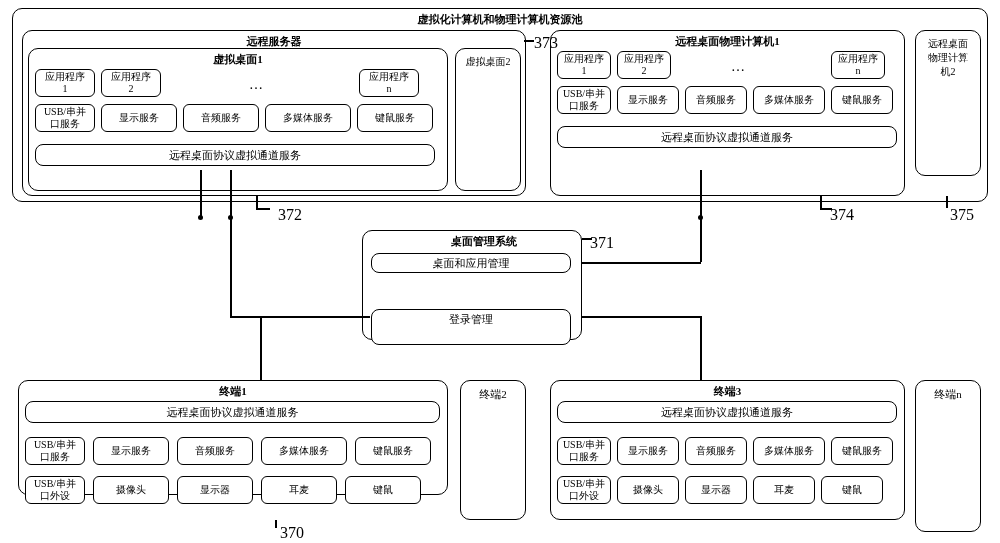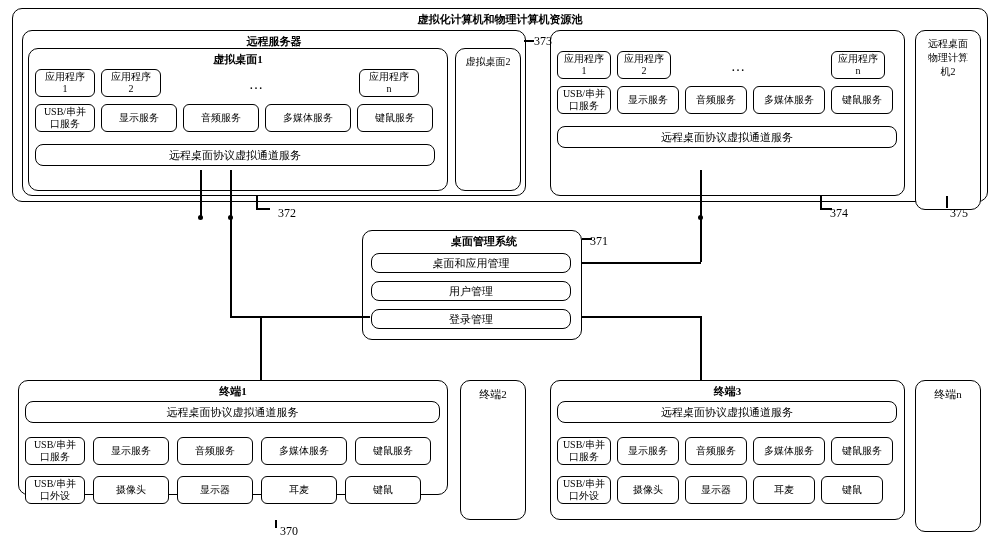--- a/index.html
+++ b/index.html
@@ -36,21 +36,21 @@
       text-align: center;
       background: #fff;
       font-size: 10px;
       display: flex;
       align-items: center;
       justify-content: center;
       line-height: 1.2;
     }
     .label {
       position: absolute;
-      font-size: 12px;
+      font-size: 16px;
     }
     .connector {
       position: absolute;
       background: #000;
     }
     .dot {
       position: absolute;
       width: 5px;
       height: 5px;
       background: #000;
@@ -87,57 +87,57 @@
   <div class="small-pill" style="position:absolute; left:328px; top:55px; width:76px; height:28px;">键鼠服务</div>
 
   <div class="pill" style="left:6px; top:95px; width:400px; height:22px; padding:3px 0;">远程桌面协议虚拟通道服务</div>
 </div>
 
 <div class="box" style="left:455px; top:48px; width:66px; height:143px;">
   <div style="text-align:center; padding:6px 2px; font-size:10px;">虚拟桌面2</div>
 </div>
 
 <div class="box" style="left:550px; top:30px; width:355px; height:166px;">
+  <div class="title">远程桌面物理计算机1</div>
 
   <div class="small-pill" style="position:absolute; left:6px; top:20px; width:54px; height:28px; white-space:pre-line;">应用程序
 1</div>
   <div class="small-pill" style="position:absolute; left:66px; top:20px; width:54px; height:28px; white-space:pre-line;">应用程序
 2</div>
   <div class="label" style="left:180px; top:28px; font-size:14px;">…</div>
   <div class="small-pill" style="position:absolute; left:280px; top:20px; width:54px; height:28px; white-space:pre-line;">应用程序
 n</div>
 
   <div class="small-pill" style="position:absolute; left:6px; top:55px; width:54px; height:28px; white-space:pre-line;">USB/串并
 口服务</div>
   <div class="small-pill" style="position:absolute; left:66px; top:55px; width:62px; height:28px;">显示服务</div>
   <div class="small-pill" style="position:absolute; left:134px; top:55px; width:62px; height:28px;">音频服务</div>
   <div class="small-pill" style="position:absolute; left:202px; top:55px; width:72px; height:28px;">多媒体服务</div>
   <div class="small-pill" style="position:absolute; left:280px; top:55px; width:62px; height:28px;">键鼠服务</div>
 
   <div class="pill" style="left:6px; top:95px; width:340px; height:22px; padding:3px 0;">远程桌面协议虚拟通道服务</div>
 </div>
 
-<div class="box" style="left:915px; top:30px; width:66px; height:180px;">
+<div class="box" style="left:915px; top:30px; width:66px; height:146px;">
   <div style="text-align:center; padding:6px 2px; font-size:10px; white-space:pre-line;">远程桌面
 物理计算
 机2</div>
 </div>
 
 <div class="label" style="left:534px; top:34px;">373</div>
 <div class="label" style="left:278px; top:206px;">372</div>
 <div class="label" style="left:830px; top:206px;">374</div>
 <div class="label" style="left:950px; top:206px;">375</div>
 <div class="label" style="left:590px; top:234px;">371</div>
 <div class="label" style="left:280px; top:524px;">370</div>
 
 <div class="box" style="left:362px; top:230px; width:220px; height:110px;padding-left:24px;">
   <div class="title">桌面管理系统</div>
   <div class="pill" style="left:8px; top:22px; width:200px; height:20px; padding:2px 0;">桌面和应用管理</div>
-  <div class="pill" style="left:8px; top:50px; width:200px; height:20px; padding:2px 0;">用户管理</div>
-  <div class="pill" style="left:8px; top:78px; width:200px; height:20px; padding:2px 0;">登录管理</div>
+  <div class="pill" style="left:8px; top:78px; width:200px; height:36px; padding:2px 0;">登录管理</div>
 </div>
 
 <div class="box" style="left:18px; top:380px; width:430px; height:115px;">
   <div class="title">终端1</div>
   <div class="pill" style="left:6px; top:20px; width:415px; height:22px; padding:3px 0;">远程桌面协议虚拟通道服务</div>
 
   <div class="small-pill" style="position:absolute; left:6px; top:56px; width:60px; height:28px; white-space:pre-line;">USB/串并
 口服务</div>
   <div class="small-pill" style="position:absolute; left:74px; top:56px; width:76px; height:28px;">显示服务</div>
   <div class="small-pill" style="position:absolute; left:158px; top:56px; width:76px; height:28px;">音频服务</div>

